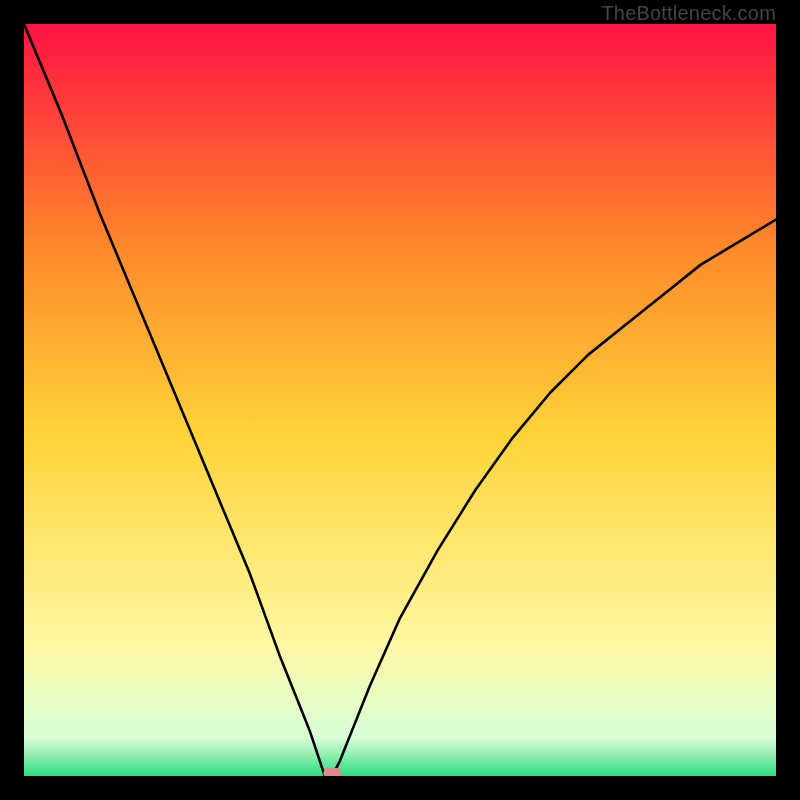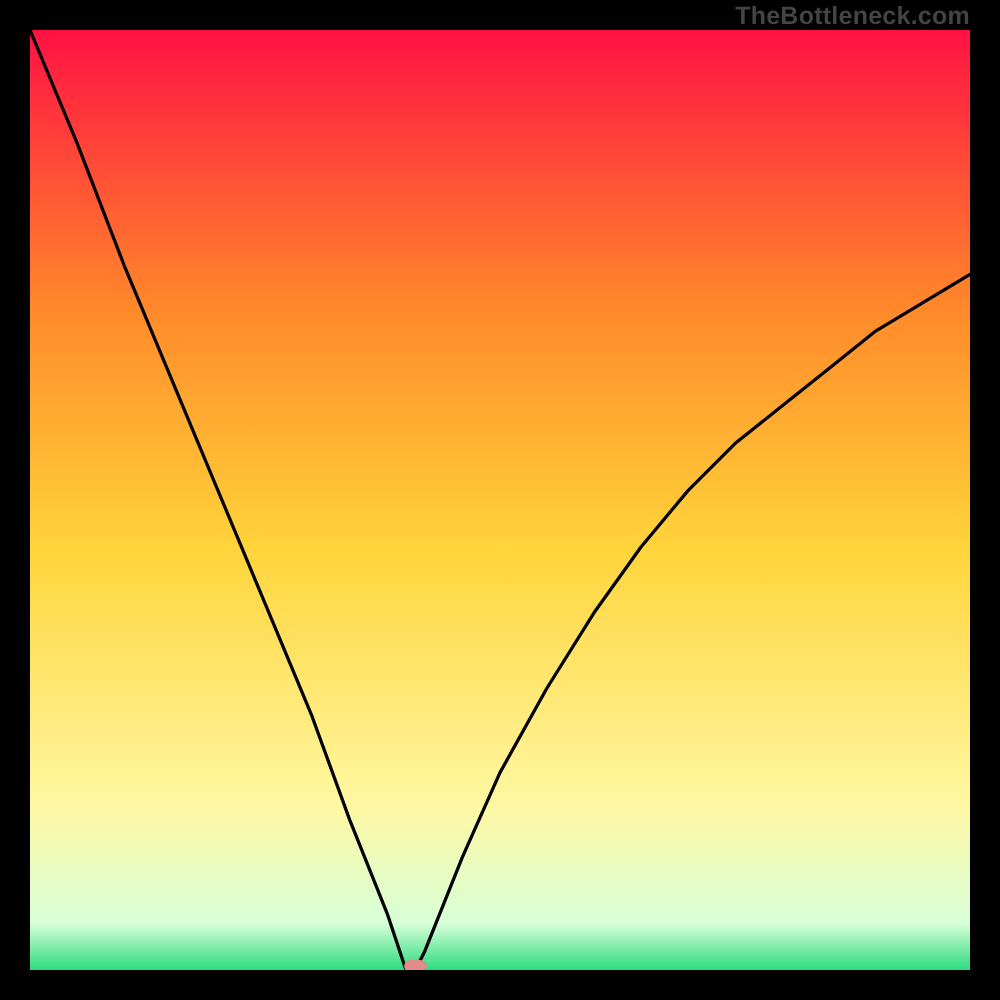--- a/index.html
+++ b/index.html
@@ -30,21 +30,21 @@
     left: 0;
     top: 0;
     width: 752px;
     height: 752px;
   }
   .watermark {
     position: absolute;
     top: 2px;
     right: 24px;
     font-size: 20px;
-    font-weight: 700;
+    font-weight: 400;
     color: #444;
     letter-spacing: 0.2px;
     user-select: none;
   }
   svg { display: block; }
 </style>
 </head>
 <body>
 
 <div class="outer">

